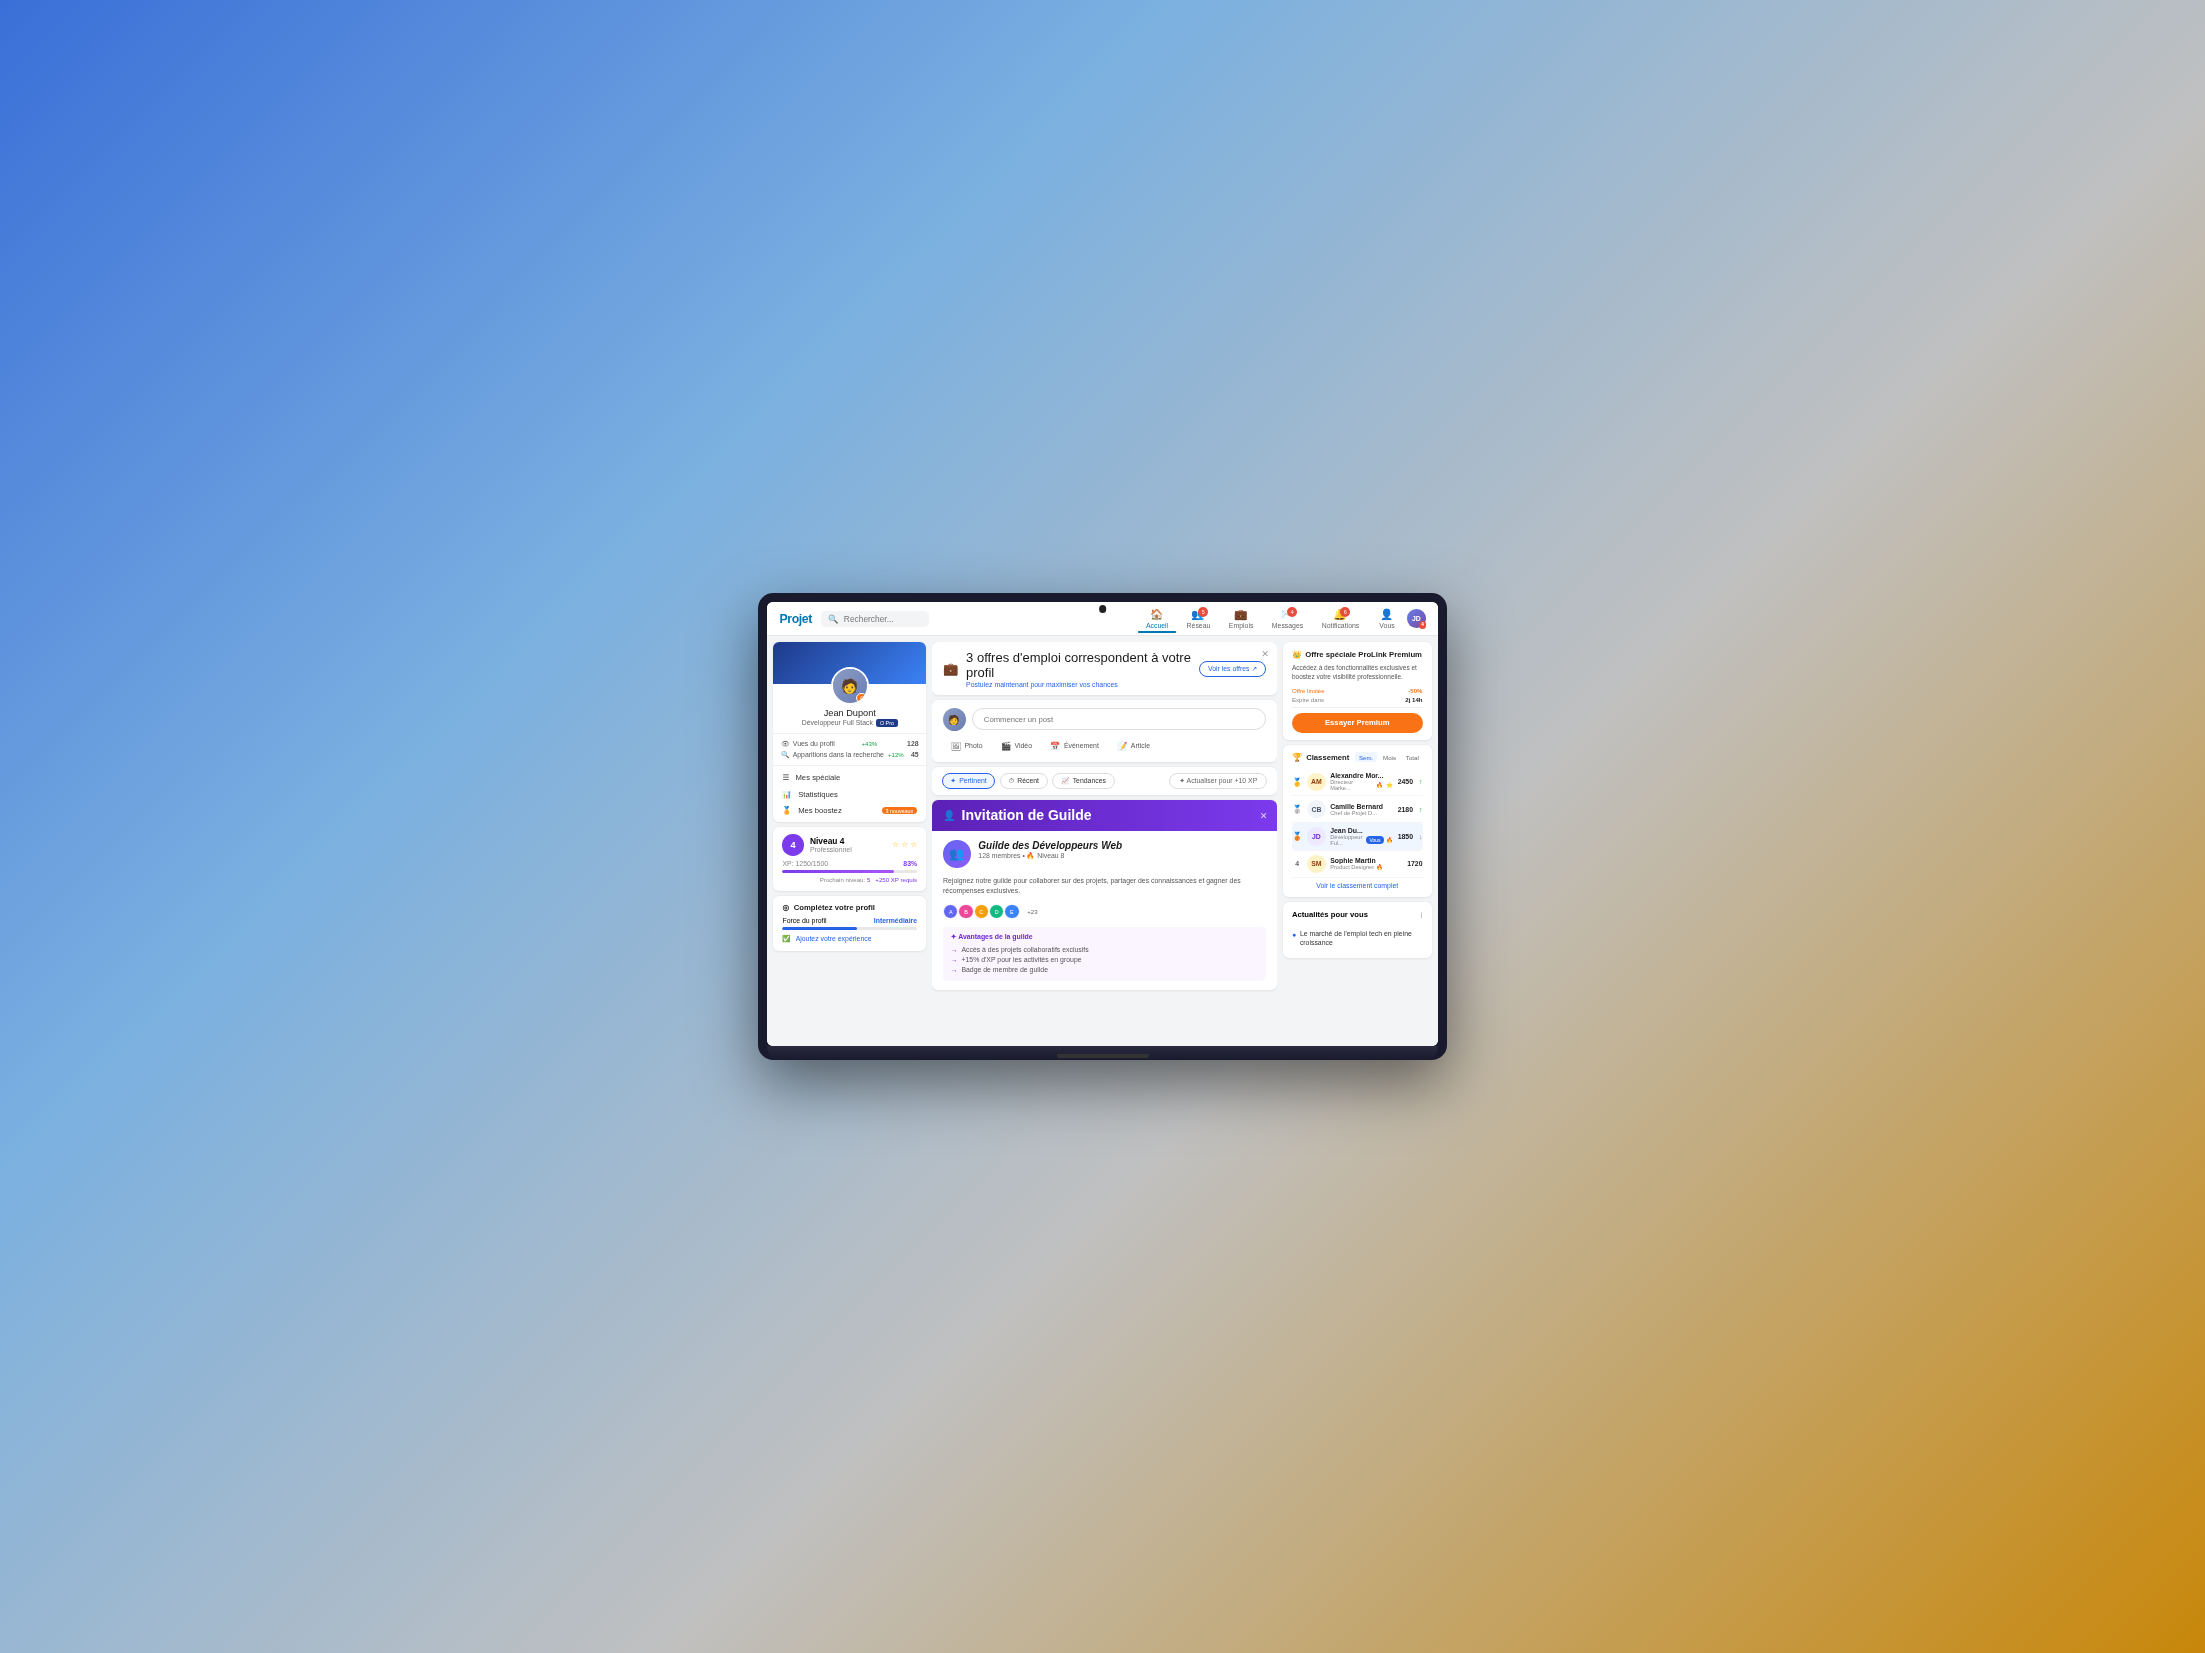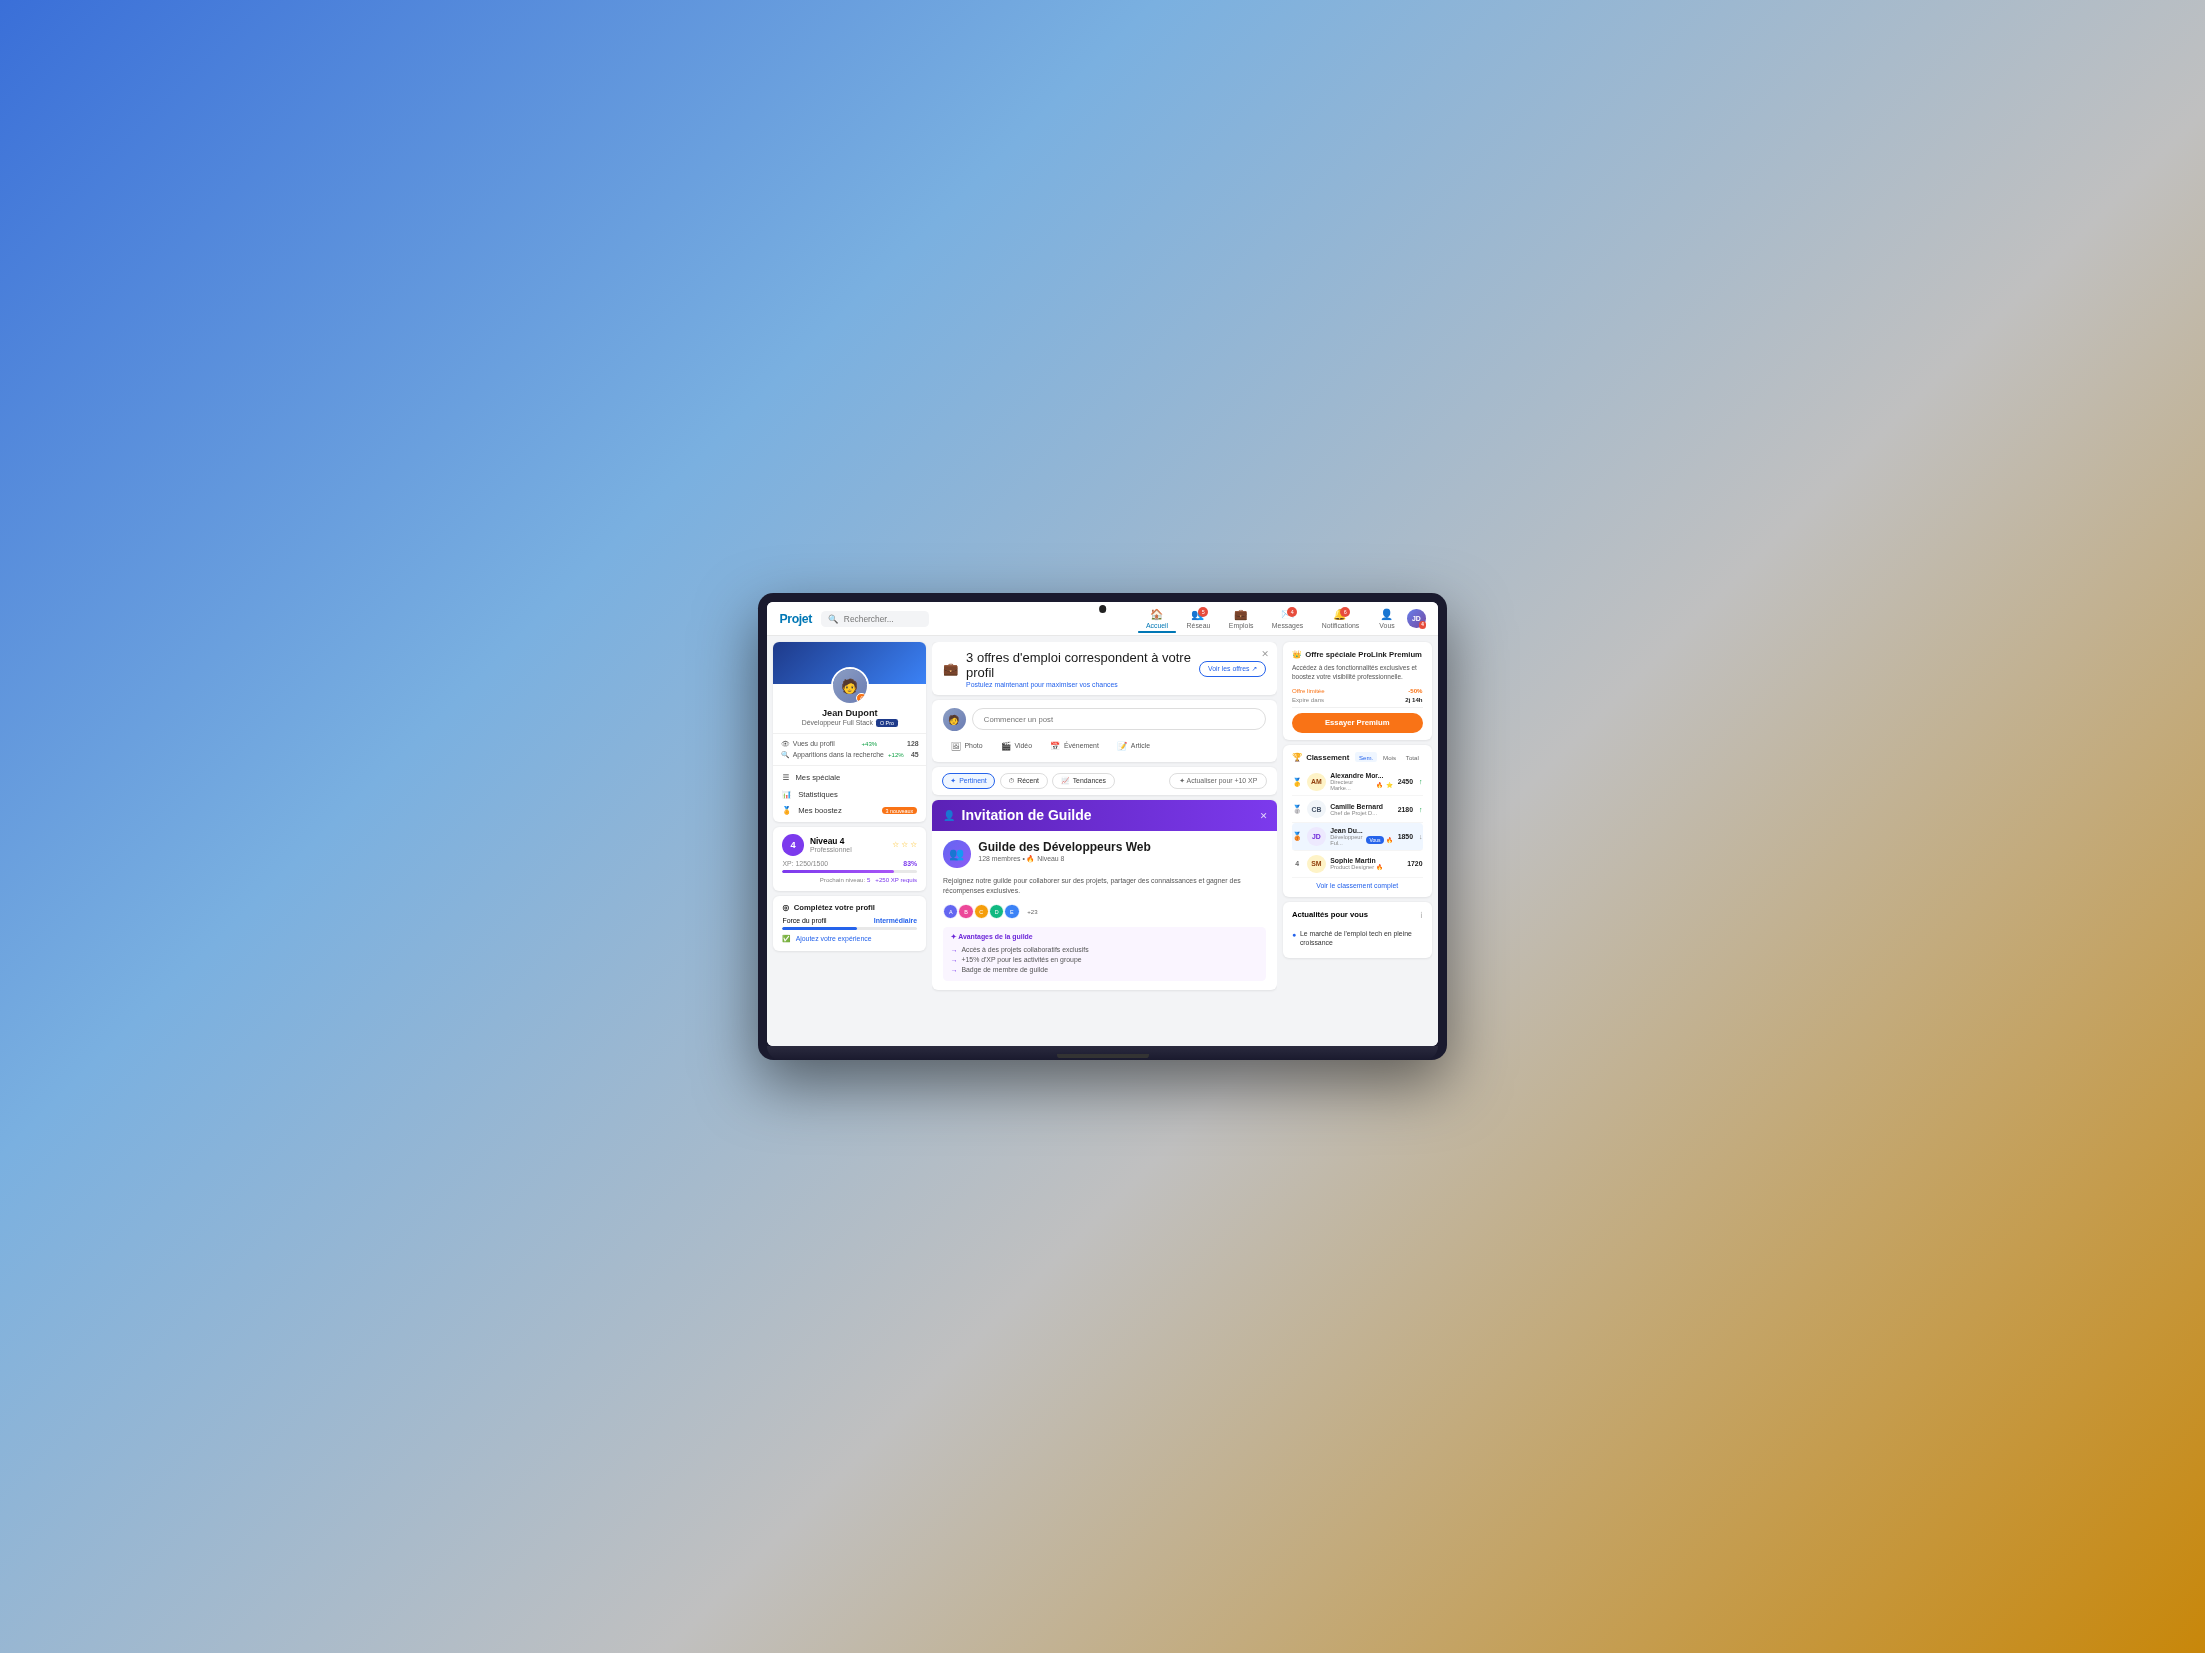--- a/index.html
+++ b/index.html
@@ -216,21 +216,21 @@
       width: 10.7px; height: 10.7px;
       display: flex; align-items: center; justify-content: center;
       border: 0.8px solid #fff;
     }
     .profile-info {
       text-align: center;
       padding: 3.1px 7.7px 6.1px;
     }
     .profile-name {
       font-size: 9.2px;
-      font-weight: 700;
+      font-weight: 400;
       color: #1a1a1a;
     }
     .profile-title {
       font-size: 6.9px;
       color: #666;
       margin-top: 0.8px;
       display: flex;
       align-items: center;
       justify-content: center;
       gap: 3.1px;
@@ -519,21 +519,21 @@
       margin-bottom: 7.7px;
     }
     .guild-icon-circle {
       width: 27.6px; height: 27.6px;
       border-radius: 50%;
       background: linear-gradient(135deg, #6366f1, #8b5cf6);
       display: flex; align-items: center; justify-content: center;
       color: #fff; font-size: 12.3px; flex-shrink: 0;
     }
     .guild-info { flex: 1; }
-    .guild-name { font-size: 12px; font-weight: 600; color: #1a1a1a; }
+    .guild-name { font-size: 10px; font-weight: 600; color: #1a1a1a; font-style: italic; }
     .guild-meta { font-size: 6.9px; color: #666; margin-top: 0.8px; display: flex; align-items: center; gap: 3.1px; }
     .guild-desc {
       font-size: 6.9px;
       color: #555;
       line-height: 1.5;
       margin-bottom: 7.7px;
     }
     .guild-members-row {
       display: flex; align-items: center; gap: 4.6px; margin-bottom: 7.7px;
     }

